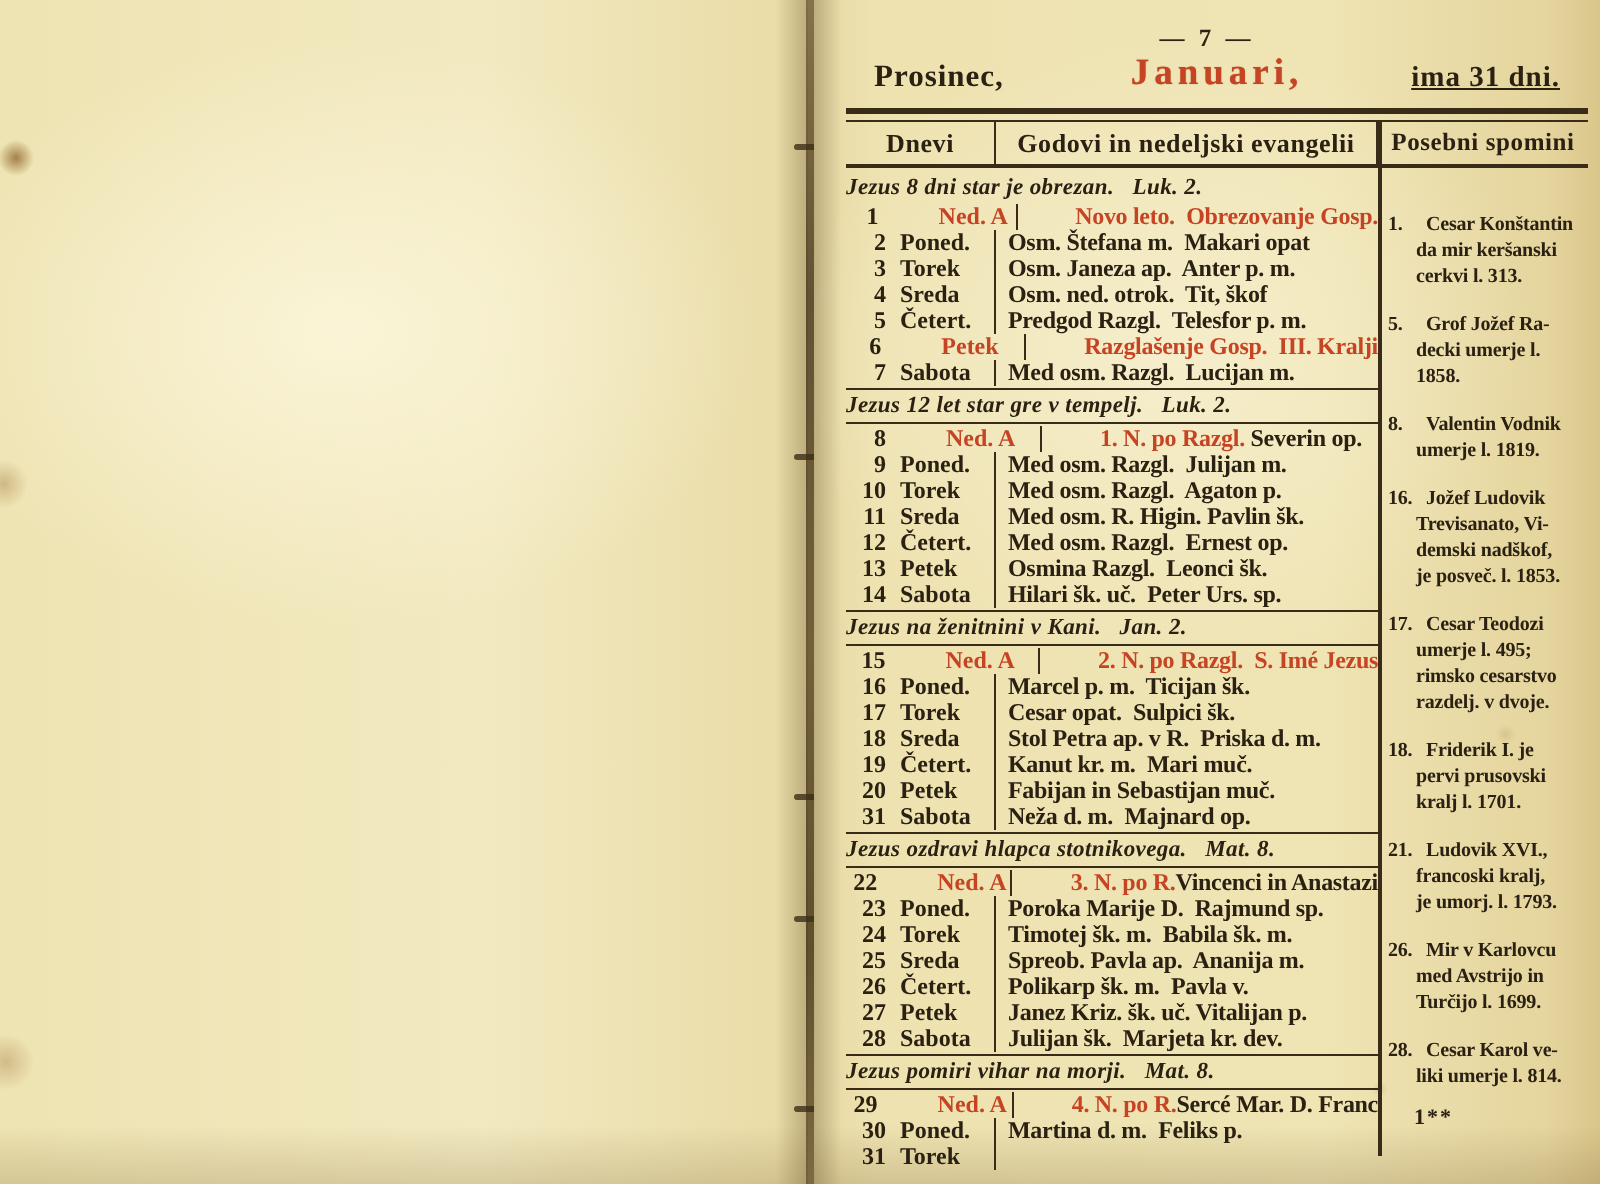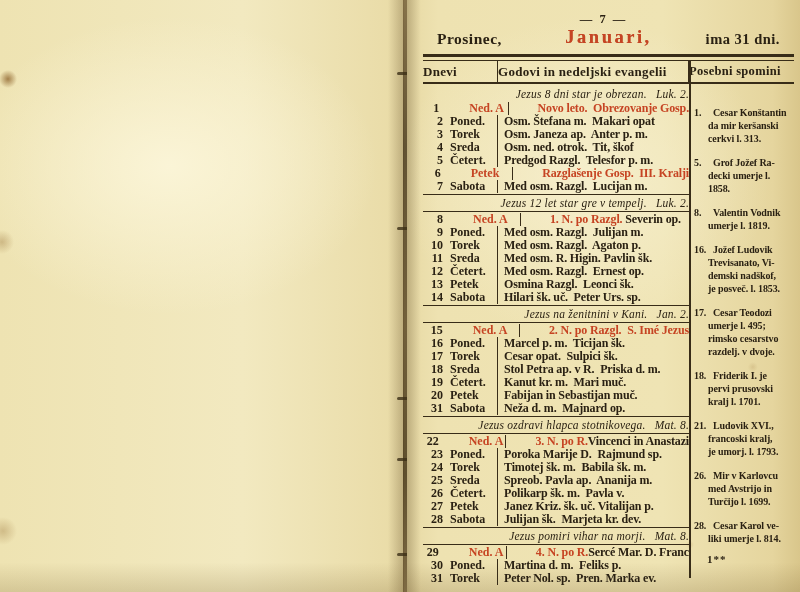--- a/index.html
+++ b/index.html
@@ -46,41 +46,41 @@
       linear-gradient(90deg,#e7d9a4 0%,#eee2b1 8%,#efe4b4 65%,#e5d59e 93%,#d9c68b 100%);
   }
 
   .pageno{position:absolute;top:12px;left:0;width:100%;text-align:center;
     font-weight:bold;font-size:12.5px;letter-spacing:2px;}
 
   .cal-header{position:absolute;top:27px;left:30px;right:20px;display:flex;align-items:flex-end;}
   .cal-header .hl{width:132px;font-weight:bold;font-size:15.5px;letter-spacing:.5px;}
   .cal-header .ht{flex:1;text-align:center;font-weight:bold;font-size:18.5px;letter-spacing:2.5px;
     color:var(--red);text-shadow:0 0 .5px rgba(160,40,10,.6);}
-  .cal-header .hr{width:132px;text-align:right;font-weight:bold;font-size:14.5px;letter-spacing:.5px;}
+  .cal-header .hr{width:132px;text-align:right;font-weight:bold;font-size:14.5px;letter-spacing:.5px;text-decoration:underline;}
 
   .dbl-rule{position:absolute;top:54px;left:16px;right:6px;height:3px;
     border-top:3px solid var(--rule);border-bottom:1.5px solid var(--rule);}
 
   .colhead{position:absolute;top:61px;left:16px;right:6px;height:21px;display:flex;align-items:center;
     font-weight:bold;font-size:13px;}
-  .colhead .ch{box-sizing:border-box;letter-spacing:.3px;}
+  .colhead .ch{box-sizing:border-box;text-align:center;letter-spacing:.3px;}
   .ch1{width:75px;border-right:1.5px solid var(--rule);height:21px;line-height:21px;}
   .ch2{width:191px;border-right:1.5px solid var(--rule);height:21px;line-height:21px;}
   .ch3{flex:1;height:21px;line-height:21px;font-size:12.5px;}
 
   .thick-rule{position:absolute;top:82px;left:16px;right:6px;border-top:2.5px solid var(--rule);}
 
   .rule-b{position:absolute;left:282px;top:61px;width:1.5px;height:517px;background:var(--rule);}
 
   
   .cal-body{position:absolute;top:86px;left:16px;width:266px;}
   .gospel-block{margin:1px 0;}
   .gospel-block.mid{border-top:1.2px solid var(--rule);border-bottom:1.2px solid var(--rule);padding:1px 0;}
-  .g-text{height:14px;line-height:14px;text-align:right;font-style:italic;font-weight:normal;
+  .g-text{height:14px;line-height:14px;text-align:left;font-style:italic;font-weight:bold;
     font-size:11.5px;white-space:pre;letter-spacing:.2px;}
   .cal-row{display:flex;height:13px;line-height:13px;font-weight:bold;font-size:12px;white-space:pre;}
   .d-num{width:24px;box-sizing:border-box;text-align:right;padding-right:4px;}
   .d-name{width:51px;box-sizing:border-box;padding-left:3px;border-right:1.5px solid var(--rule);}
   .d-entry{flex:1;padding-left:6px;letter-spacing:-.15px;overflow:visible;}
   .red{color:var(--red);margin-left:23px;}
 
   
   .notes{position:absolute;left:287px;top:106px;width:103px;font-weight:bold;
     font-size:10px;line-height:13px;letter-spacing:-.1px;}
@@ -166,21 +166,21 @@
         <div class="cal-row"><span class="d-num">24</span><span class="d-name">Torek</span><span class="d-entry"><span>Timotej šk. m.  Babila šk. m.</span></span></div>
         <div class="cal-row"><span class="d-num">25</span><span class="d-name">Sreda</span><span class="d-entry"><span>Spreob. Pavla ap.  Ananija m.</span></span></div>
         <div class="cal-row"><span class="d-num">26</span><span class="d-name">Četert.</span><span class="d-entry"><span>Polikarp šk. m.  Pavla v.</span></span></div>
         <div class="cal-row"><span class="d-num">27</span><span class="d-name">Petek</span><span class="d-entry"><span>Janez Kriz. šk. uč. Vitalijan p.</span></span></div>
         <div class="cal-row"><span class="d-num">28</span><span class="d-name">Sabota</span><span class="d-entry"><span>Julijan šk.  Marjeta kr. dev.</span></span></div>
         <div class="gospel-block mid">
           <div class="g-text">Jezus pomiri vihar na morji.   Mat. 8.</div>
         </div>
         <div class="cal-row"><span class="d-num">29</span><span class="d-name red">Ned. A</span><span class="d-entry"><span class="red">4. N. po R.</span><span>Sercé Mar. D. Franc</span></span></div>
         <div class="cal-row"><span class="d-num">30</span><span class="d-name">Poned.</span><span class="d-entry"><span>Martina d. m.  Feliks p.</span></span></div>
-        <div class="cal-row"><span class="d-num">31</span><span class="d-name">Torek</span><span class="d-entry"><span>Peter Nol. sp.  Pren. Marka ev.</span></span></div>
+        <div class="cal-row"><span class="d-num">31</span><span class="d-name">Torek</span></div>
       </div>
 
     <div class="notes" id="notes-list">
         <div class="note">
           <div class="note-first"><span class="note-num">1.</span><span>Cesar Konštantin</span></div>
           <div class="note-cont">da mir keršanski</div>
           <div class="note-cont">cerkvi l. 313.</div>
         </div>
         <div class="note">
           <div class="note-first"><span class="note-num">5.</span><span>Grof Jožef Ra-</span></div>

